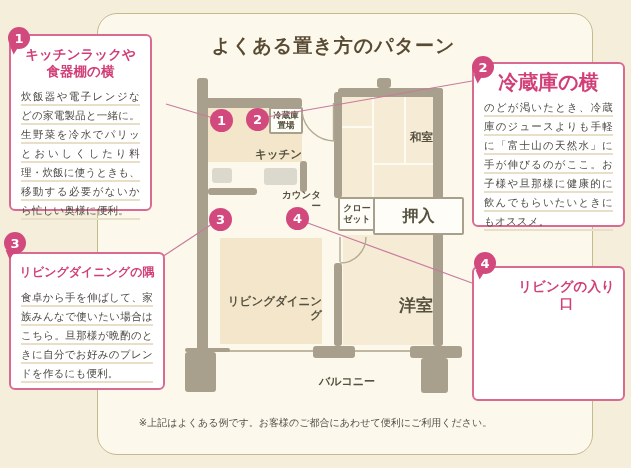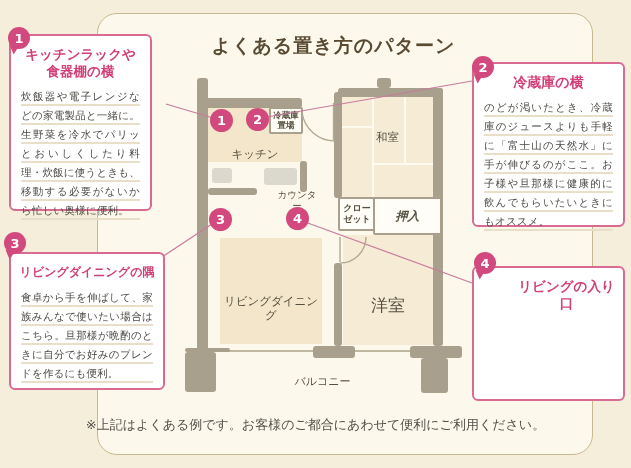--- a/index.html
+++ b/index.html
@@ -12,38 +12,38 @@
     position:absolute; left:97px; top:13px; width:494px; height:440px;
     background:#fcf8eb; border:1px solid #c7b98e; border-radius:20px;
   }
   .title{
     position:absolute; left:0; right:0; top:33px; margin:0;
     text-align:center; font-size:19px; font-weight:bold; color:#584a33;
     letter-spacing:1px; z-index:2;padding-left:36px;
   }
   .note{
     position:absolute; left:0; right:0; top:416px;
-    text-align:center; font-size:13px; color:#53504a; z-index:2;
+    text-align:center; font-size:10px; color:#53504a; z-index:2;
   }
   
   .wall{position:absolute; background:#a89f8c; border-radius:3px; z-index:2;}
   .thinline{position:absolute; background:#c0b7a0; z-index:1;}
   .room{position:absolute; background:#f6ebd5; z-index:1;}
   .room.dark{background:#f3e6cb;}
   .tat{position:absolute; background:#fdfaf0; z-index:2;}
   .appl{position:absolute; background:#dbd8ce; border-radius:3px; z-index:2;}
   .wbox{
     position:absolute; box-sizing:border-box; background:#fffdf7;
     border:2px solid #a89f8c; border-radius:2px; z-index:3;
     display:flex; flex-direction:column; align-items:center; justify-content:center;
     font-weight:bold; color:#55503f; text-align:center;
   }
   .rlabel{
-    position:absolute; font-weight:normal; color:#55503f;
-    text-align:center; z-index:3; line-height:1.2;
+    position:absolute; font-weight:bold; color:#55503f;
+    text-align:right; z-index:3; line-height:1.2;
   }
   .overlay{position:absolute; left:0; top:0; z-index:3; pointer-events:none;}
   .marker{
     position:absolute; width:23px; height:23px; border-radius:50%;
     background:#d1497d; color:#fff; font-weight:bold; font-size:13px;
     display:flex; align-items:center; justify-content:center; z-index:4;
   }
   
   .callout{
     position:absolute; box-sizing:border-box; background:#ffffff;
@@ -117,21 +117,21 @@
     <div class="appl" style="left:264px;top:168px;width:33px;height:17px;"></div>
 
     <div class="wbox" style="left:269px;top:107px;width:34px;height:27px;font-size:8.5px;line-height:9.5px;">
       <span>冷蔵庫</span>
       <span>置場</span>
     </div>
     <div class="wbox" style="left:338px;top:197px;width:38px;height:34px;font-size:9px;line-height:11px;">
       <span>クロー</span>
       <span>ゼット</span>
     </div>
-    <div class="wbox" style="left:373px;top:197px;width:69px;height:38px;font-size:12px;font-style:italic;">
+    <div class="wbox" style="left:373px;top:197px;width:91px;height:38px;font-size:16px;">
       <span>押入</span>
     </div>
 
     <div class="rlabel" style="left:208px;top:148px;width:94px;font-size:11.5px;">キッチン</div>
     <div class="rlabel" style="left:273px;top:189px;width:48px;font-size:9.5px;">カウンター</div>
     <div class="rlabel" style="left:342px;top:131px;width:91px;font-size:11.5px;">和室</div>
     <div class="rlabel" style="left:220px;top:295px;width:102px;font-size:11.5px;">リビングダイニング</div>
     <div class="rlabel" style="left:343px;top:295px;width:90px;font-size:17px;">洋室</div>
     <div class="rlabel" style="left:270px;top:375px;width:105px;font-size:11px;">バルコニー</div>
 
@@ -155,21 +155,21 @@
   <div class="callout" style="left:9px;top:34px;width:143px;height:177px;">
     <div class="ctitle" style="font-size:13.5px;">
       <span>キッチンラックや</span>
       <span>食器棚の横</span>
     </div>
     <div class="cbody">炊飯器や電子レンジなどの家電製品と一緒に。生野菜を冷水でパリッとおいしくしたり料理・炊飯に使うときも、移動する必要がないから忙しい奥様に便利。</div>
   </div>
   <div class="badge" style="left:8px;top:27px;">1</div>
 
   <div class="callout" style="left:472px;top:62px;width:153px;height:165px;">
-    <div class="ctitle" style="font-size:14px;">
+    <div class="ctitle" style="font-size:20px;">
       <span>冷蔵庫の横</span>
     </div>
     <div class="cbody">のどが渇いたとき、冷蔵庫のジュースよりも手軽に「富士山の天然水」に手が伸びるのがここ。お子様や旦那様に健康的に飲んでもらいたいときにもオススメ。</div>
   </div>
   <div class="badge" style="left:472px;top:56px;">2</div>
 
   <div class="callout" style="left:9px;top:252px;width:156px;height:138px;">
     <div class="ctitle" style="font-size:12px;">
       <span>リビングダイニングの隅</span>
     </div>

